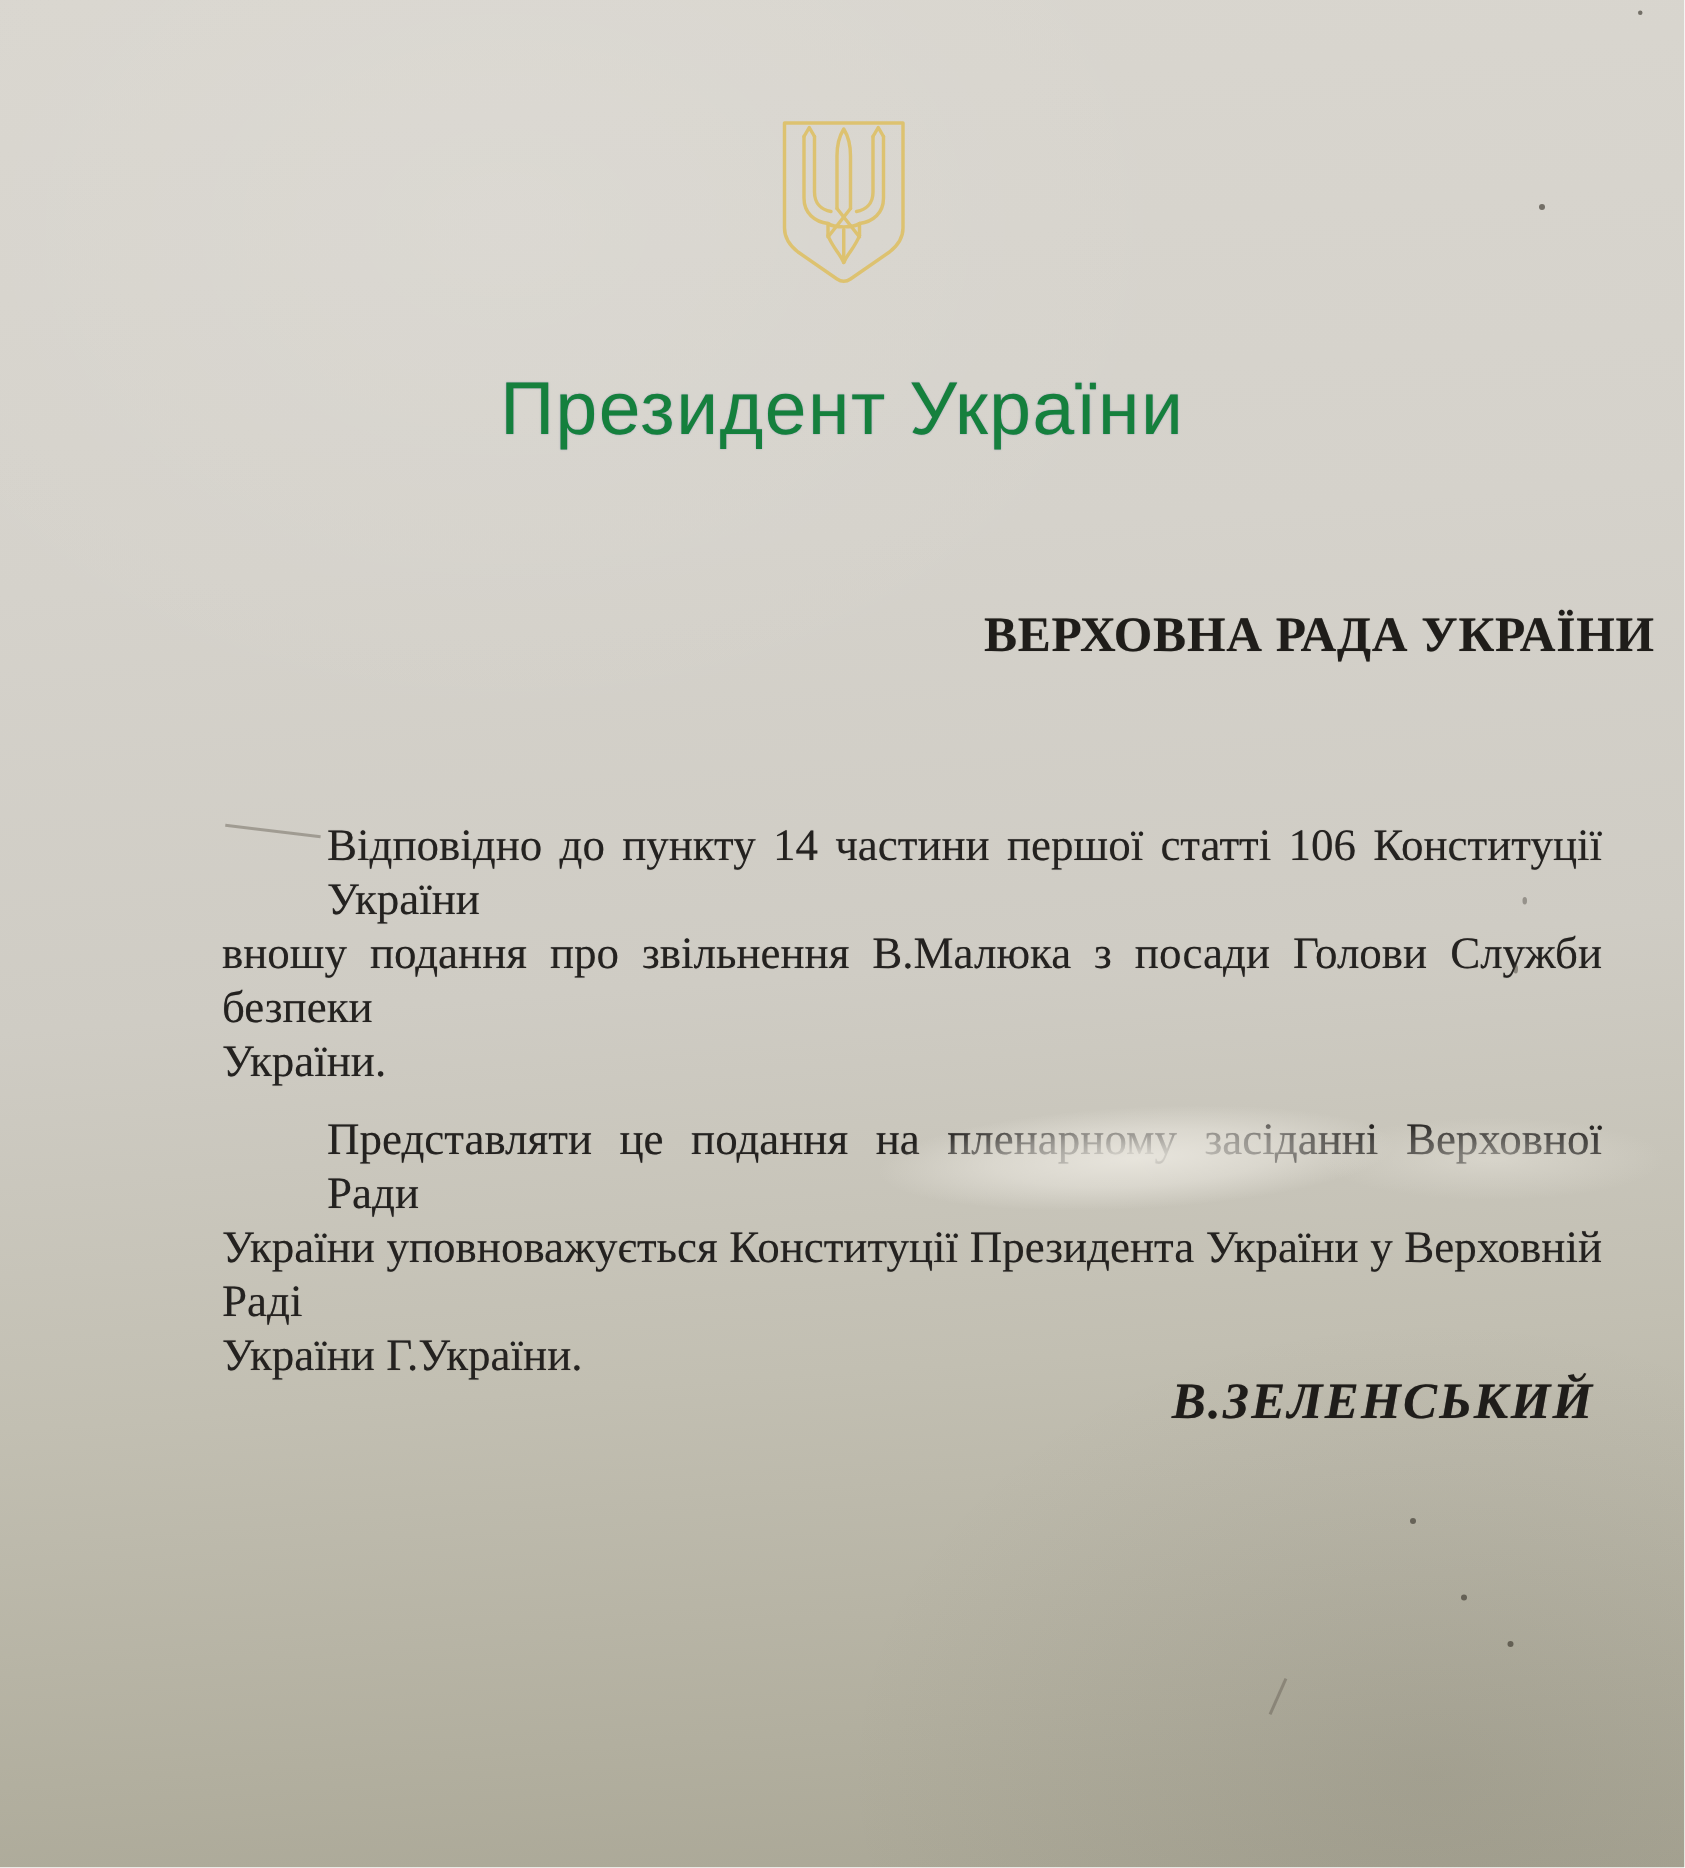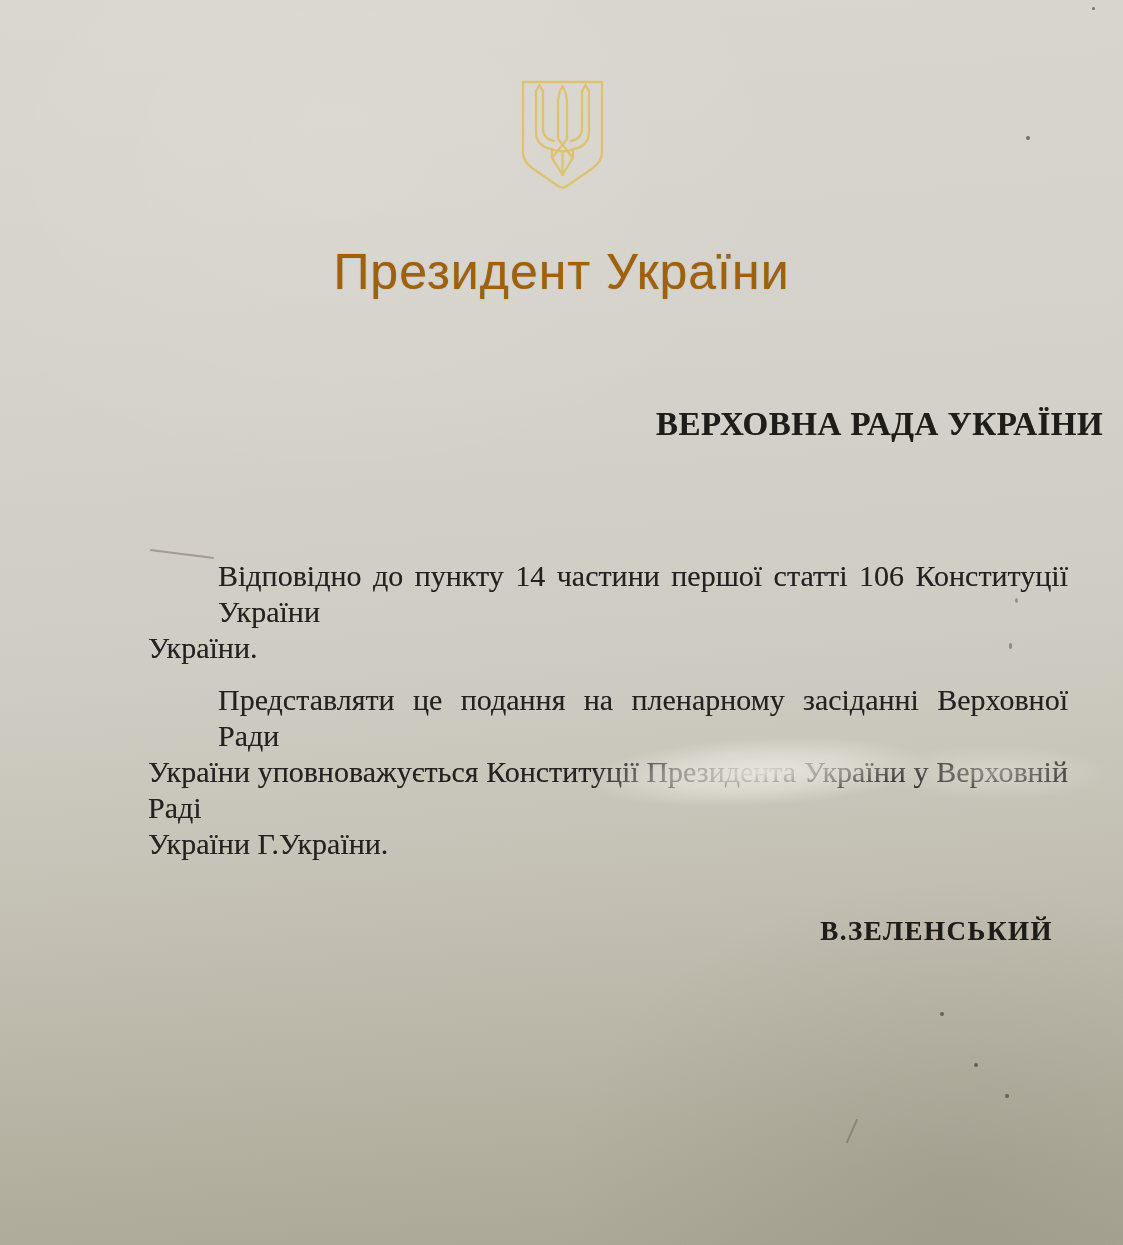--- a/index.html
+++ b/index.html
@@ -18,48 +18,49 @@
       radial-gradient(60% 40% at 30% 12%, rgba(255,255,255,0.10), rgba(255,255,255,0) 70%),
       radial-gradient(50% 35% at 85% 95%, rgba(60,58,48,0.10), rgba(60,58,48,0) 70%);
   }
   
   .emblem{position:absolute;left:517px;top:78px;width:91px;height:116px;}
   .emblem svg{width:100%;height:100%;}
   
   .title{
     position:absolute;left:0;top:243px;width:1123px;text-align:center;
     font-family:"Liberation Sans","DejaVu Sans",sans-serif;
-    font-size:50px;font-weight:400;letter-spacing:1px;color:#a16207;
+    font-size:50px;font-weight:400;letter-spacing:1px;color:#15803d;
     text-shadow:0 0 1px rgba(71,84,143,0.55);
     white-space:nowrap;
   }
   
   .recipient{
     position:absolute;left:656px;top:406px;
     font-size:33px;font-weight:700;letter-spacing:0.5px;color:#1f1d1a;
     text-shadow:0 0 0.5px rgba(31,29,26,0.5);
     white-space:nowrap;
   }
   
   .bodytext{
-    position:absolute;left:148px;top:558px;width:920px;
+    position:absolute;left:148px;top:546px;width:920px;
     font-size:30px;line-height:36px;color:#242220;
     text-shadow:0 0 0.5px rgba(36,34,32,0.45);
   }
   .para{margin:0;}
   .para + .para{margin-top:16px;}
   .line{text-align:justify;text-align-last:justify;}
   .line.first{padding-left:70px;}
   .line.para-end{text-align:center;text-align-last:left;}
   
   .signature{
-    position:absolute;right:70px;top:916px;
-    font-size:27px;font-weight:700;letter-spacing:1.5px;color:#1f1d1a;
+    position:absolute;right:60px;top:916px;
+    font-size:34px;font-weight:700;letter-spacing:1.5px;color:#1f1d1a;
     text-shadow:0 0 0.5px rgba(31,29,26,0.5);
     white-space:nowrap;
+    font-style:italic;
   }
   
   .blur-patch{
     position:absolute;left:585px;top:738px;width:345px;height:68px;pointer-events:none;
     background:radial-gradient(closest-side,rgba(233,230,222,0.95),rgba(233,230,222,0.55) 55%,rgba(233,230,222,0) 100%);
     border-radius:50%;
     transform:rotate(-3deg);
   }
   .blur-patch2{
     position:absolute;left:880px;top:745px;width:230px;height:55px;pointer-events:none;
@@ -98,20 +99,21 @@
   </svg>
 </div>
 
 <div class="title">Президент України</div>
 
 <div class="recipient">ВЕРХОВНА РАДА УКРАЇНИ</div>
 
 <div class="bodytext">
   <div class="para">
     <div class="line first">Відповідно до пункту 14 частини першої статті 106 Конституції України</div>
+    <div class="line">вношу подання про звільнення В.Малюка з посади Голови Служби безпеки</div>
     <div class="line para-end">України.</div>
   </div>
   <div class="para">
     <div class="line first">Представляти це подання на пленарному засіданні Верховної Ради</div>
     <div class="line">України уповноважується Конституції Президента України у Верховній Раді</div>
     <div class="line para-end">України Г.України.</div>
   </div>
 </div>
 
 <div class="signature">В.ЗЕЛЕНСЬКИЙ</div>

